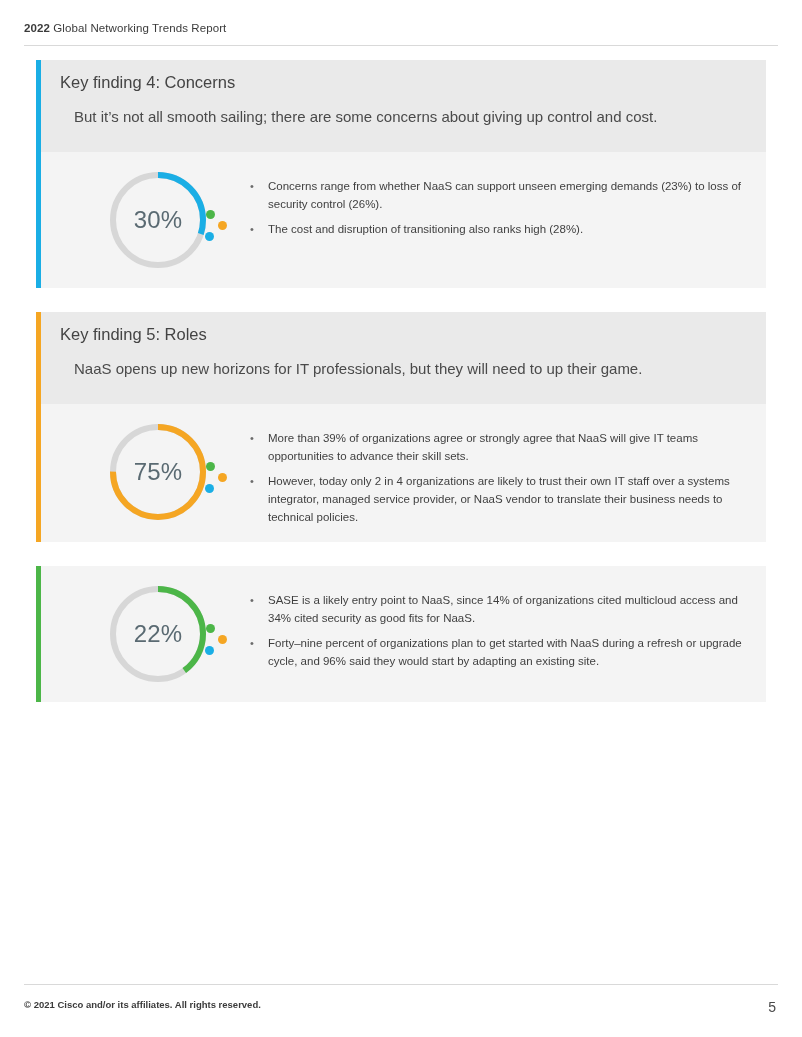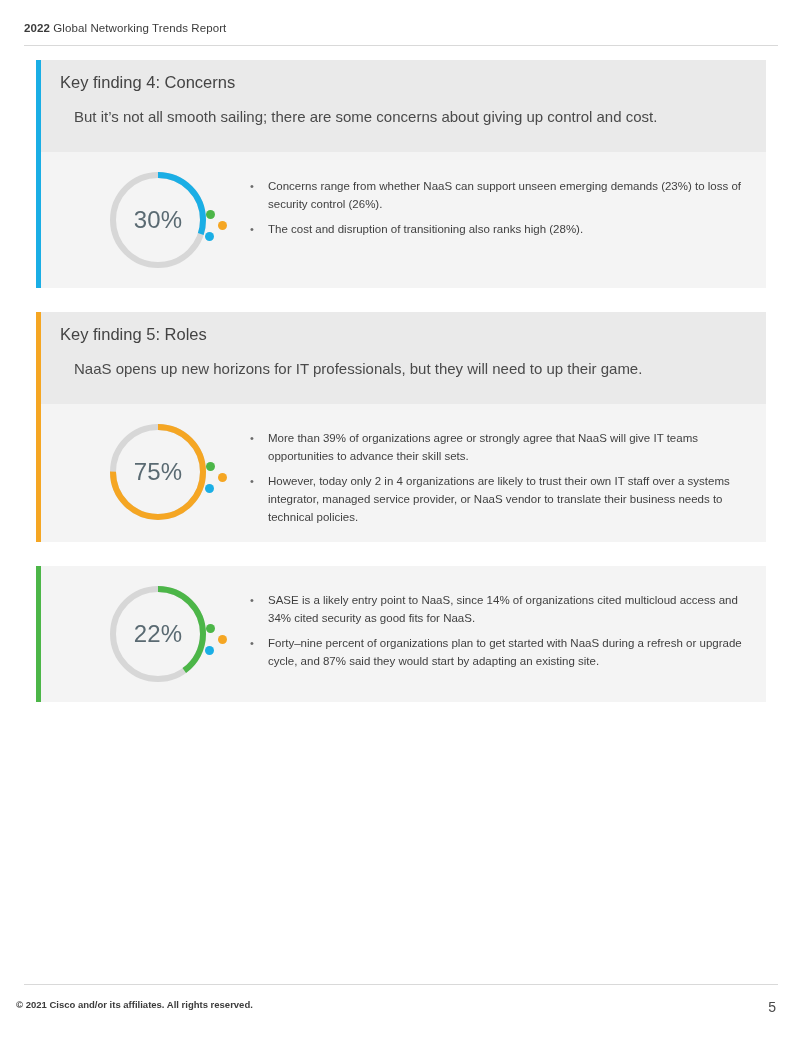--- a/index.html
+++ b/index.html
@@ -151,21 +151,21 @@
     position: absolute;
     bottom: 52px;
     left: 24px;
     width: 754px;
     height: 1px;
     background: #d9d9d9;
   }
   .footer-text {
     position: absolute;
     bottom: 27px;
-    left: 16px;
+    left: 24px;
     font-size: 9.5px;
     font-weight: bold;
     color: #3b3b3b;
   }
   .page-number {
     position: absolute;
     bottom: 22px;
     right: 26px;
     font-size: 14px;
     color: #4a4a4a;
@@ -268,21 +268,21 @@
           <span class="dot dot-orange"></span>
           <span class="dot dot-blue"></span>
         </div>
         <div class="bullets">
           <div class="bullet">
             <span class="bullet-mark">•</span>
             <span class="bullet-text">SASE is a likely entry point to NaaS, since 14% of organizations cited multicloud access and 34% cited security as good fits for NaaS.</span>
           </div>
           <div class="bullet">
             <span class="bullet-mark">•</span>
-            <span class="bullet-text">Forty–nine percent of organizations plan to get started with NaaS during a refresh or upgrade cycle, and 87% said they would start by adapting an existing site.</span>
+            <span class="bullet-text">Forty–nine percent of organizations plan to get started with NaaS during a refresh or upgrade cycle, and 96% said they would start by adapting an existing site.</span>
           </div>
         </div>
       </div>
     </div>
 
   </div>
 
   <div class="footer-rule"></div>
   <div class="footer-text">© 2021 Cisco and/or its affiliates. All rights reserved.</div>
   <div class="page-number">5</div>

